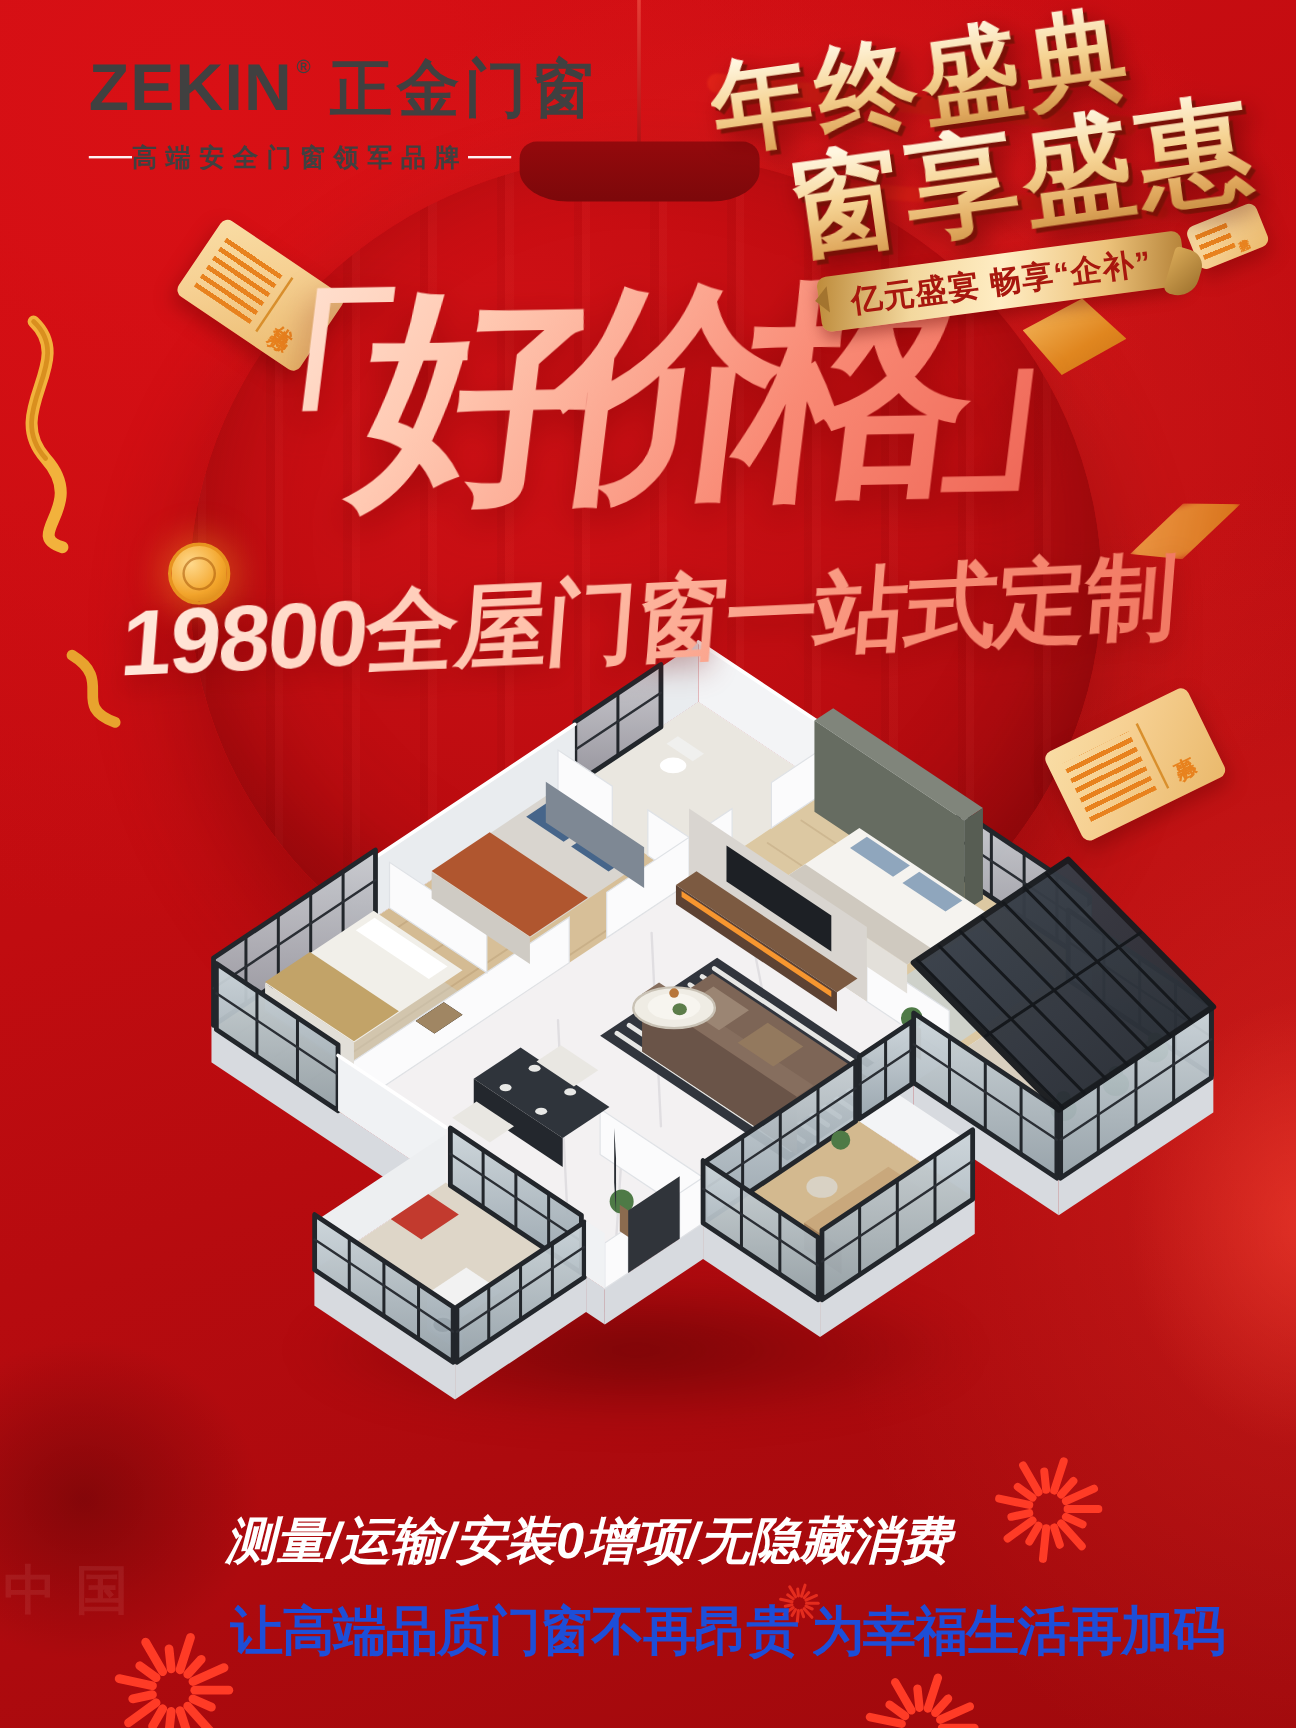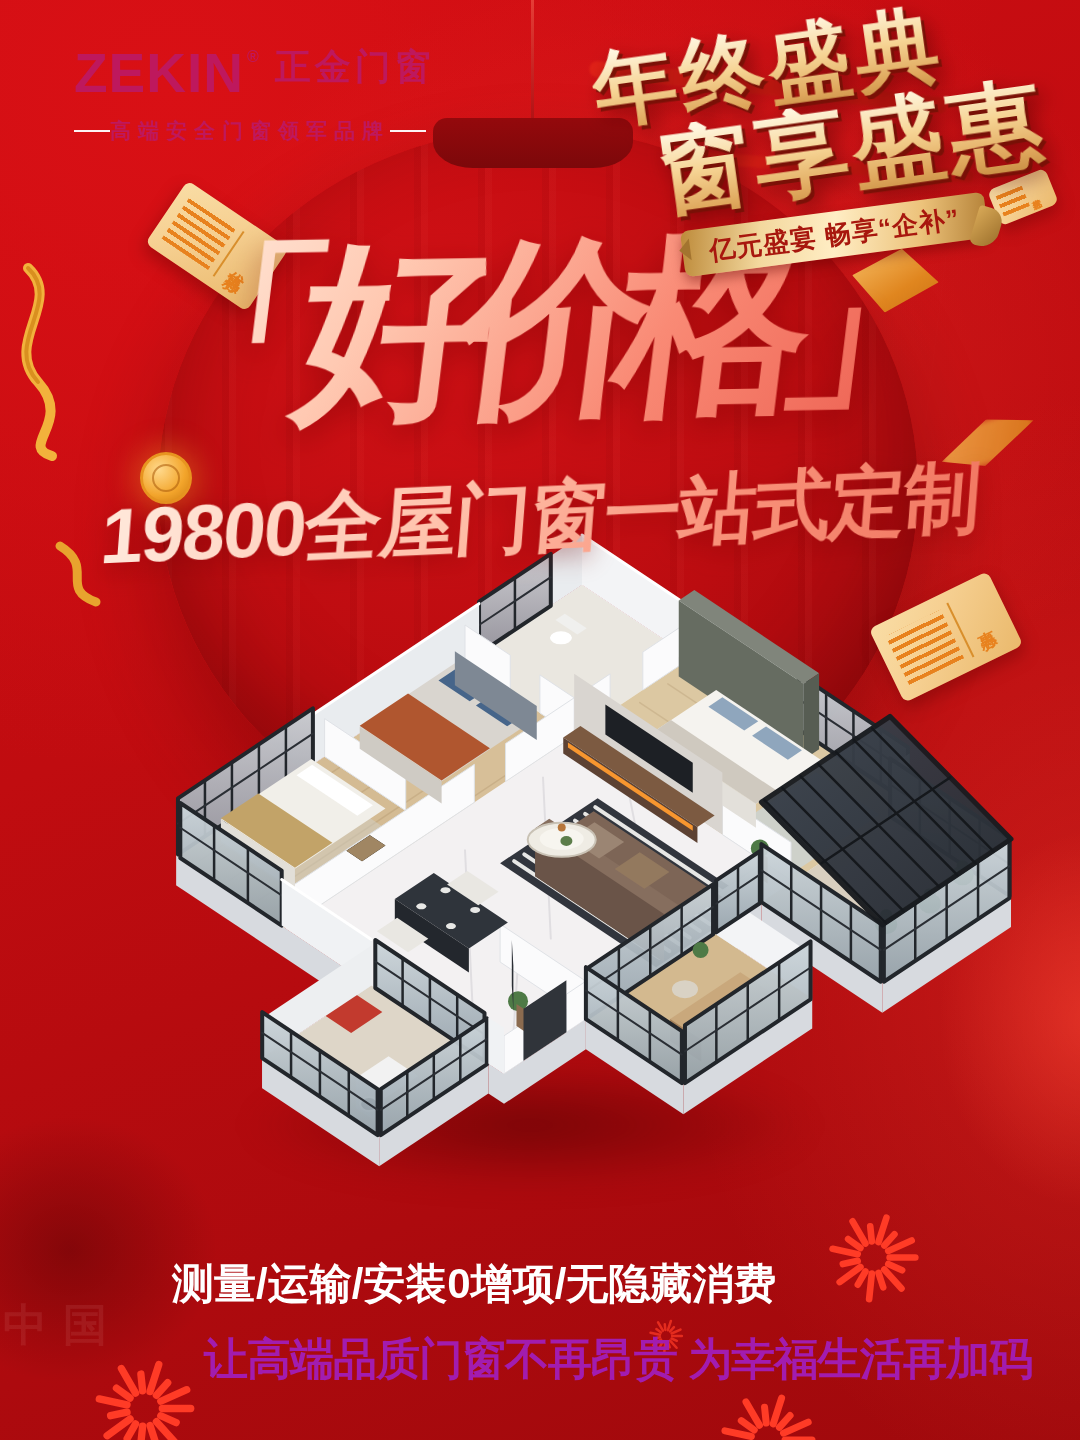--- a/index.html
+++ b/index.html
@@ -25,25 +25,25 @@
       radial-gradient(circle at 36% 28%, #d21015 0%, #bb0c10 52%, #a30a0e 80%, #96090c 100%);
     box-shadow:0 40px 90px rgba(80,0,0,.35), inset 0 -40px 90px rgba(70,0,0,.35);
     opacity:.92;
   }
   .glow-right{left:880px;top:760px;width:420px;height:520px;border-radius:50%;
     background:radial-gradient(closest-side, rgba(255,72,52,.5), transparent 72%);}
   .glow-bottomleft{left:-140px;top:1060px;width:420px;height:380px;border-radius:50%;
     background:radial-gradient(closest-side, rgba(60,0,0,.38), transparent 70%);}
 
   
-  .brand{left:74px;top:46px;z-index:9;color:#be185d;}
+  .brand{left:74px;top:46px;z-index:9;color:#404040;}
   .brand-row{display:flex;align-items:flex-start;}
   .brand-en{font-size:55px;font-weight:900;letter-spacing:1px;line-height:1;}
   .brand-reg{font-size:16px;font-weight:700;margin:2px 0 0 3px;}
-  .brand-cn{font-size:36px;font-weight:800;margin:3px 0 0 16px;letter-spacing:4px;line-height:1;}
+  .brand-cn{font-size:52px;font-weight:800;margin:3px 0 0 16px;letter-spacing:4px;line-height:1;}
   .brand-tagline{display:flex;align-items:center;margin-top:16px;}
   .tag-line{width:36px;height:2px;background:#fff;opacity:.95;}
   .tag-text{font-size:21px;font-weight:700;letter-spacing:7px;white-space:nowrap;}
 
   
   .festival{right:34px;top:18px;z-index:8;transform:rotate(-8deg);text-align:left;}
   .fest-stroke{position:absolute;background:linear-gradient(90deg,#e02117,#b8130e);border-radius:8px;filter:blur(1px);}
   .fs1{width:360px;height:16px;left:-6px;top:54px;transform:rotate(14deg);}
   .fs2{width:300px;height:12px;left:68px;top:142px;transform:rotate(12deg);opacity:.9;}
   .fest-l1,.fest-l2{
@@ -76,22 +76,22 @@
   }
   .offerline{
     left:50%;top:466px;transform:translateX(-50%) rotate(-2.6deg) skewX(-7deg);z-index:7;
     font-size:77px;font-weight:900;letter-spacing:-2px;white-space:nowrap;
     background:linear-gradient(115deg,#ffe6d8 6%,#ffc3ad 38%,#f89078 72%,#f27a64 95%);
     -webkit-background-clip:text;background-clip:text;color:transparent;
     filter:drop-shadow(0 8px 12px rgba(110,0,0,.4));
   }
 
   
-  .footer-l1{left:172px;top:1256px;z-index:9;color:#fff;font-size:42px;font-weight:900;letter-spacing:0px;}
-  .footer-l2{left:204px;top:1330px;z-index:9;color:#a21caf;font-size:44px;font-weight:900;letter-spacing:-1px;}
+  .footer-l1{left:188px;top:1256px;z-index:9;color:#fff;font-size:42px;font-weight:900;letter-spacing:0px;font-style:italic;}
+  .footer-l2{left:192px;top:1330px;z-index:9;color:#1d4ed8;font-size:44px;font-weight:900;letter-spacing:-1px;}
 
   .watermark{left:3px;top:1296px;z-index:2;font-size:44px;font-weight:800;letter-spacing:16px;
     color:rgba(255,205,195,.09);}
 
   
   .coupon{border-radius:7px;display:flex;align-items:center;z-index:2;
     background:linear-gradient(135deg,#f9ddа5 0%,#f6d092 40%,#eab96c 100%);
     background:linear-gradient(135deg,#f9dda5 0%,#f6d092 40%,#eab96c 100%);
     box-shadow:0 8px 16px rgba(90,0,0,.35);}
   .coupon .bars{flex:0 0 46%;height:66%;margin-left:9%;

